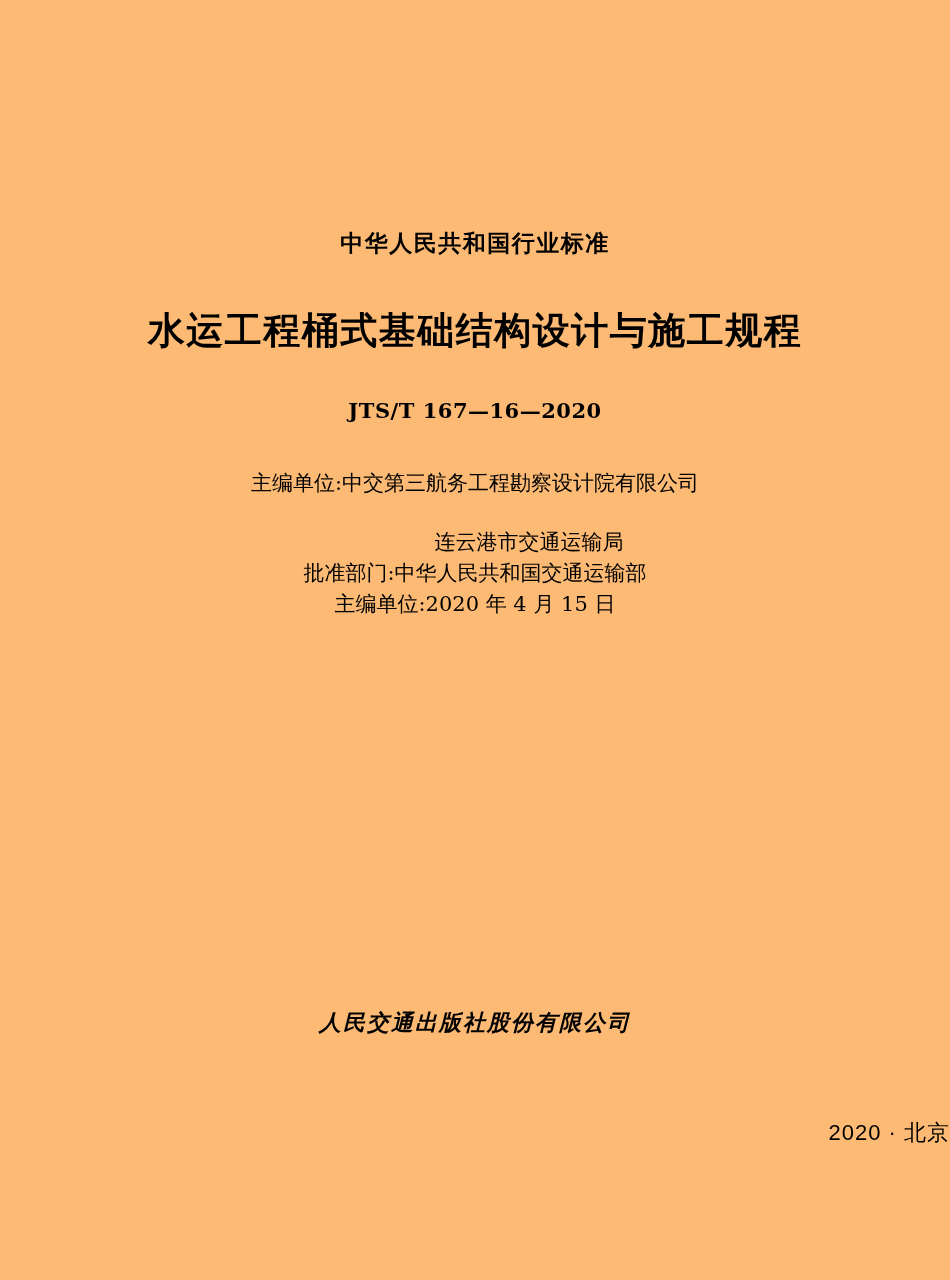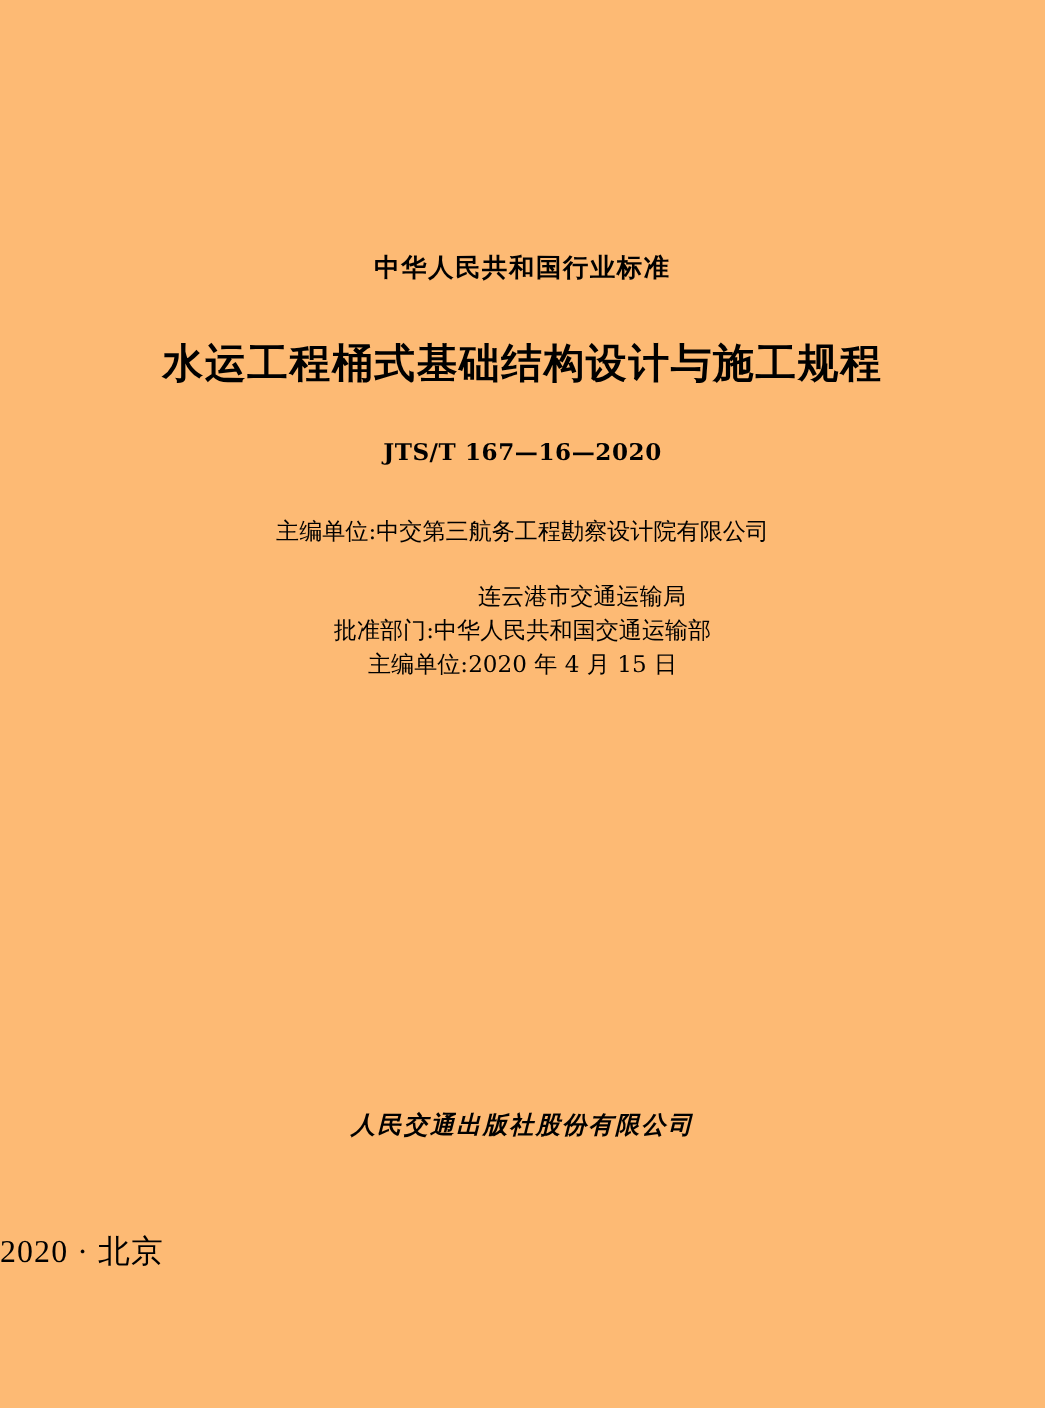--- a/index.html
+++ b/index.html
@@ -76,24 +76,24 @@
     font-weight: bold;
     font-style: italic;
     letter-spacing: 2px;
     font-family: "DejaVu Sans", "Liberation Sans", sans-serif;
   }
   .place-year {
     position: absolute;
     left: 0;
     right: 0;
     top: 1118px;
-    text-align: left;
-    font-size: 29px;
+    text-align: right;
+    font-size: 22px;
     letter-spacing: 1px;
-    font-family: Liberation Serif, serif;
+    font-family: Liberation Sans, sans-serif;
   }
 </style>
 </head>
 <body>
 
 <div class="page">
 
   <div class="content">
 
     <div class="standard-line">中华人民共和国行业标准</div>

